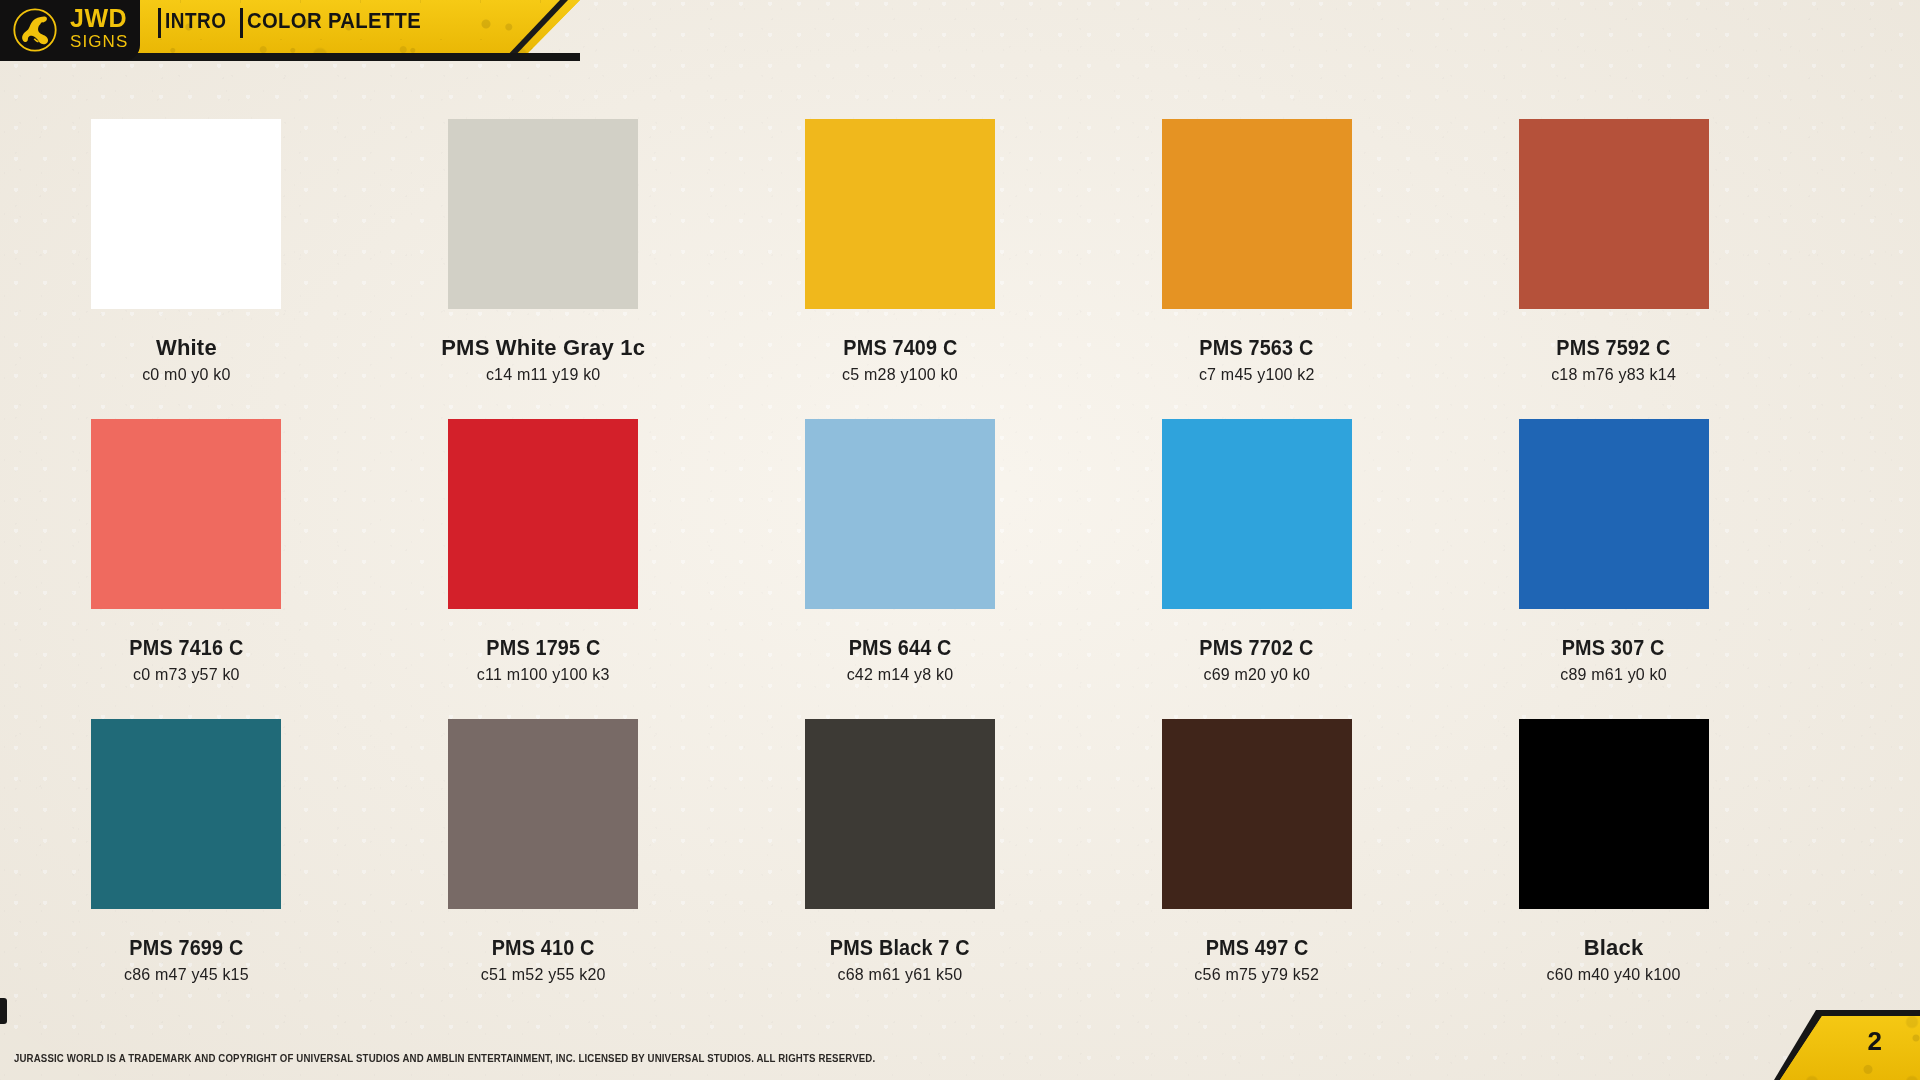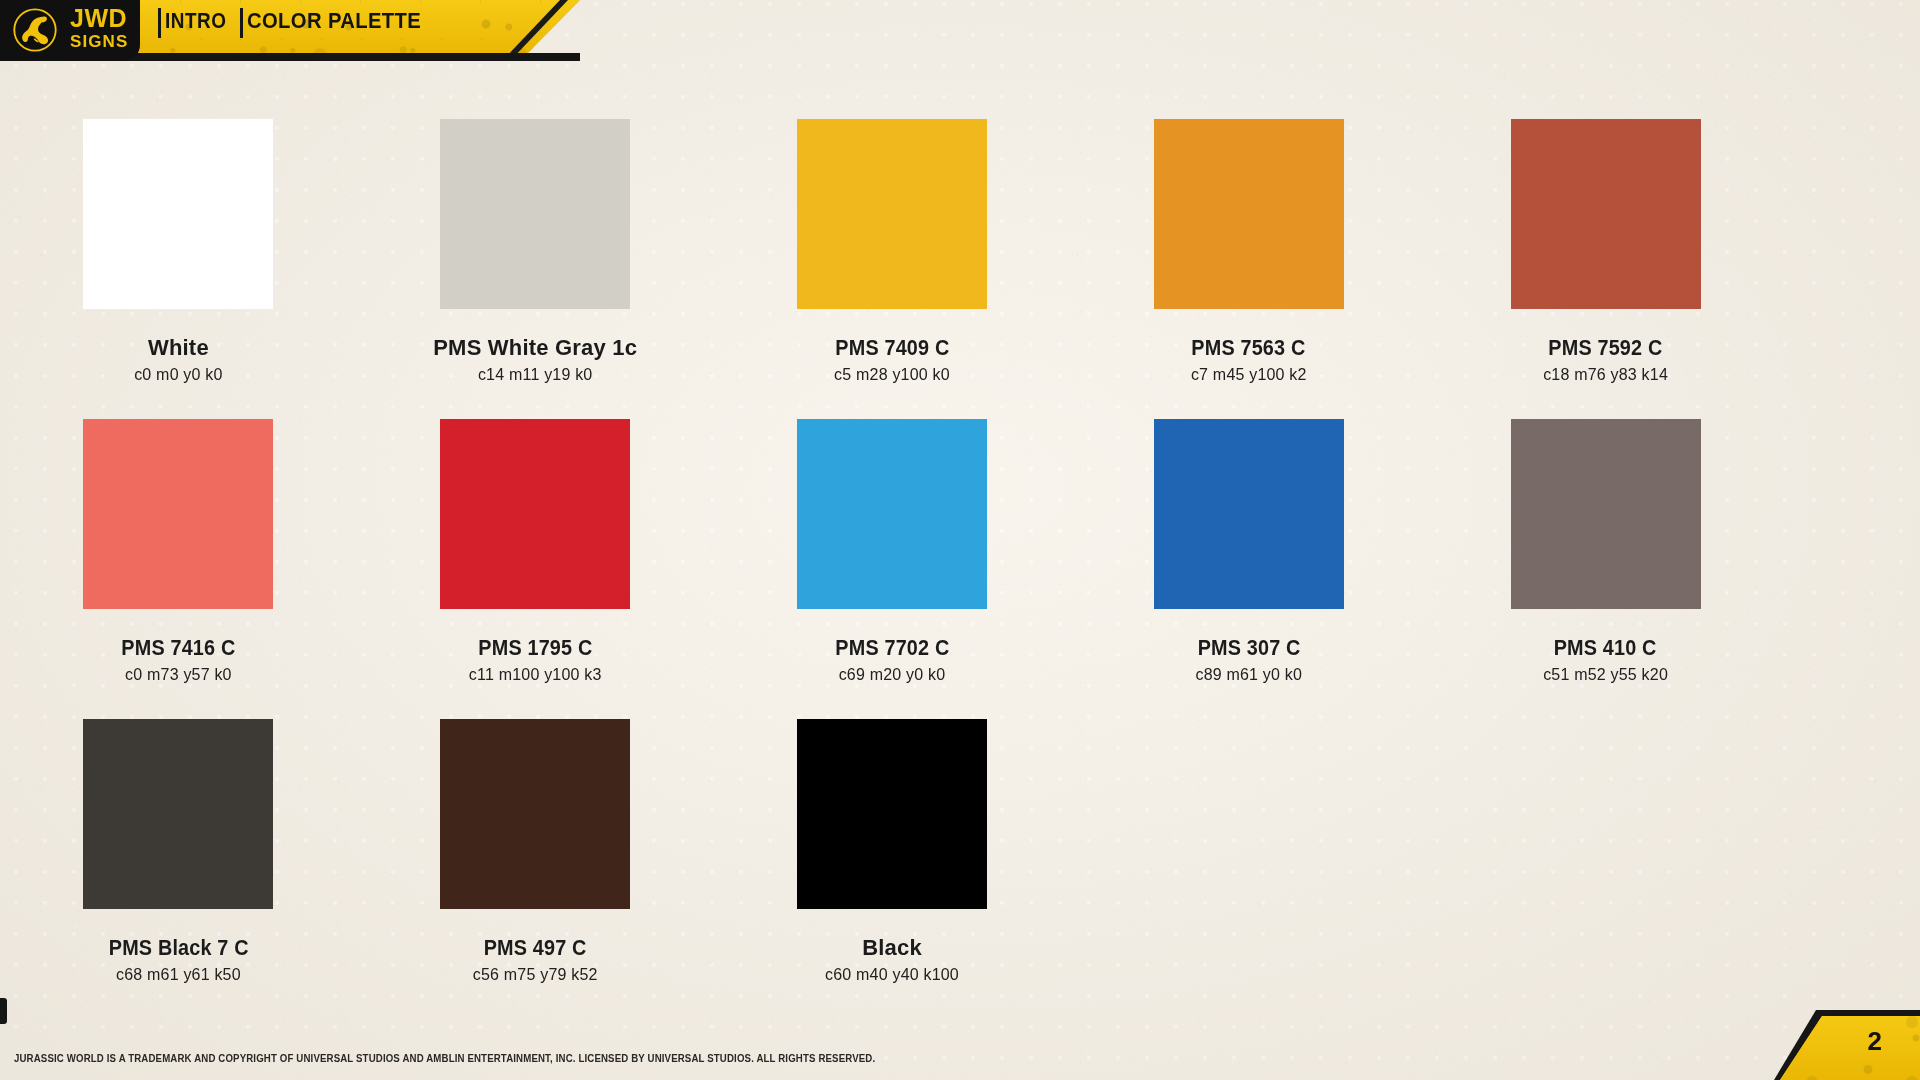--- a/index.html
+++ b/index.html
@@ -79,21 +79,21 @@
   }
   #logo-type{
     position:absolute; left:70px; top:6px;
     color:#F2C20B; line-height:1;
   }
   #logo-type .l1{
     display:block; font-size:25px; font-weight:700; letter-spacing:.5px;
     font-family:"Liberation Sans", sans-serif;
   }
   #logo-type .l2{
-    display:block; font-size:17px; font-weight:700; letter-spacing:1.1px;
+    display:block; font-size:17px; font-weight:400; letter-spacing:1.1px;
     margin-top:2px;
   }
 
   #hdr-text{
     position:absolute; left:158px; top:8px; height:53px;
     display:flex; align-items:flex-start; gap:4px;
     z-index:9; color:#141414;
   }
   .hdr-div{
     width:3px; height:30px; background:#141414; display:inline-block;
@@ -102,21 +102,21 @@
     font-size:22px; font-weight:700; letter-spacing:.6px;
     transform:scaleX(.86); transform-origin:left center;
   }
   .hdr-sub{
     font-size:22px; font-weight:700; letter-spacing:.4px;
     transform:scaleX(.92); transform-origin:left center;
   }
 
   
   #grid{
-    position:absolute; left:0; top:84px;
+    position:absolute; left:8px; top:84px;
     width:1784px;
     display:grid;
     grid-template-columns:repeat(5,1fr);
     grid-row-gap:0px;
     z-index:4;
   }
   .cell{
     display:flex; flex-direction:column; align-items:center;
     padding-top:35px;
   }
@@ -245,30 +245,40 @@
       <span class="chip" style="background-color: rgb(239, 106, 95);"></span>
       <span class="chip-name cond">PMS 7416 C</span>
       <span class="chip-cmyk">c0 m73 y57 k0</span>
     </div>
     <div class="cell">
       <span class="chip" style="background-color: rgb(211, 32, 42);"></span>
       <span class="chip-name cond">PMS 1795 C</span>
       <span class="chip-cmyk">c11 m100 y100 k3</span>
     </div>
     <div class="cell">
+      <span class="chip" style="background-color: rgb(143, 190, 220);"></span>
+      <span class="chip-name cond">PMS 644 C</span>
+      <span class="chip-cmyk">c42 m14 y8 k0</span>
+    </div>
+    <div class="cell">
       <span class="chip" style="background-color: rgb(47, 163, 220);"></span>
       <span class="chip-name cond">PMS 7702 C</span>
       <span class="chip-cmyk">c69 m20 y0 k0</span>
     </div>
     <div class="cell">
       <span class="chip" style="background-color: rgb(31, 101, 180);"></span>
       <span class="chip-name cond">PMS 307 C</span>
       <span class="chip-cmyk">c89 m61 y0 k0</span>
     </div>
 
+    <div class="cell">
+      <span class="chip" style="background-color: rgb(32, 106, 120);"></span>
+      <span class="chip-name cond">PMS 7699 C</span>
+      <span class="chip-cmyk">c86 m47 y45 k15</span>
+    </div>
     <div class="cell">
       <span class="chip" style="background-color: rgb(120, 106, 102);"></span>
       <span class="chip-name cond">PMS 410 C</span>
       <span class="chip-cmyk">c51 m52 y55 k20</span>
     </div>
     <div class="cell">
       <span class="chip" style="background-color: rgb(61, 58, 53);"></span>
       <span class="chip-name cond">PMS Black 7 C</span>
       <span class="chip-cmyk">c68 m61 y61 k50</span>
     </div>

